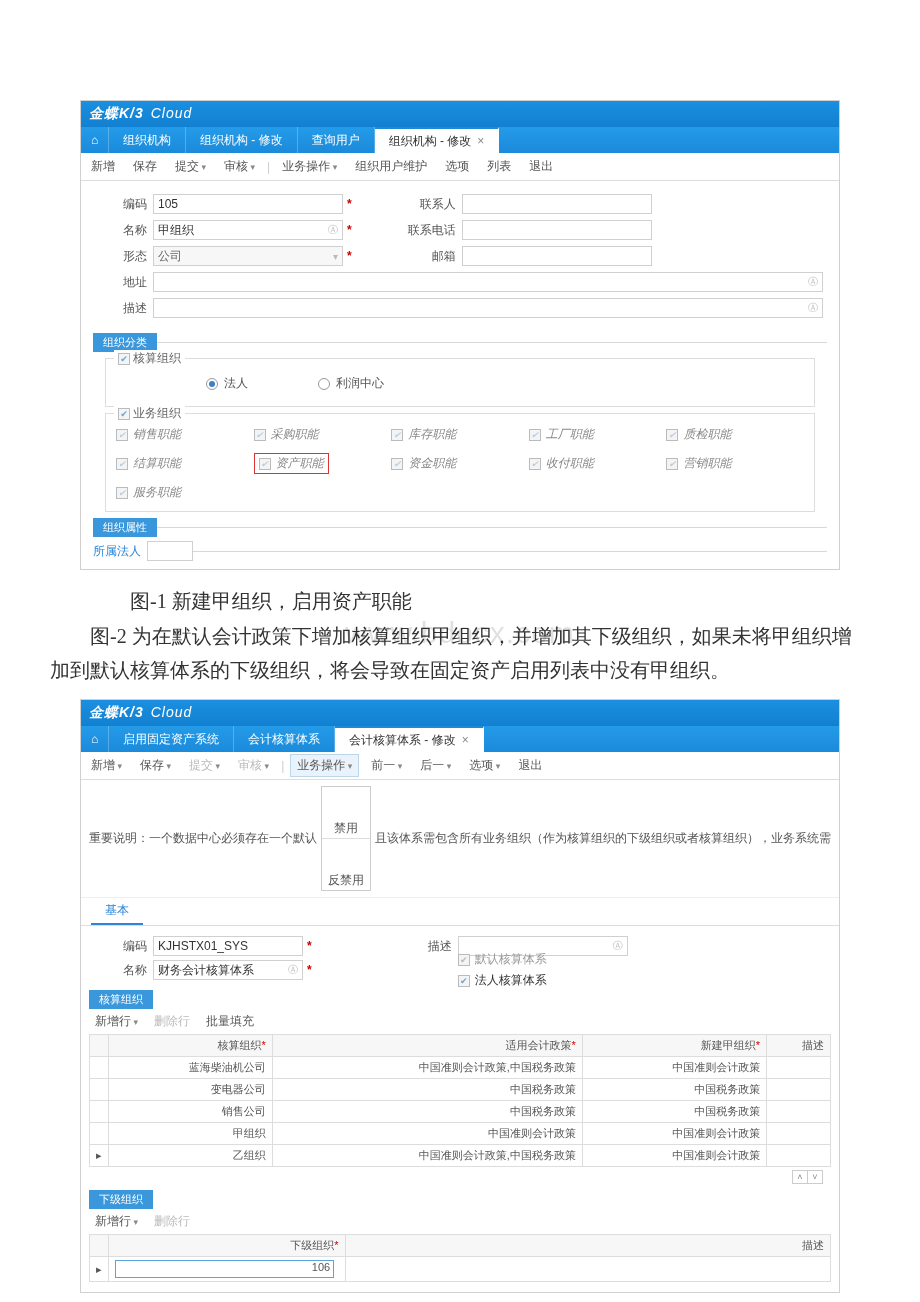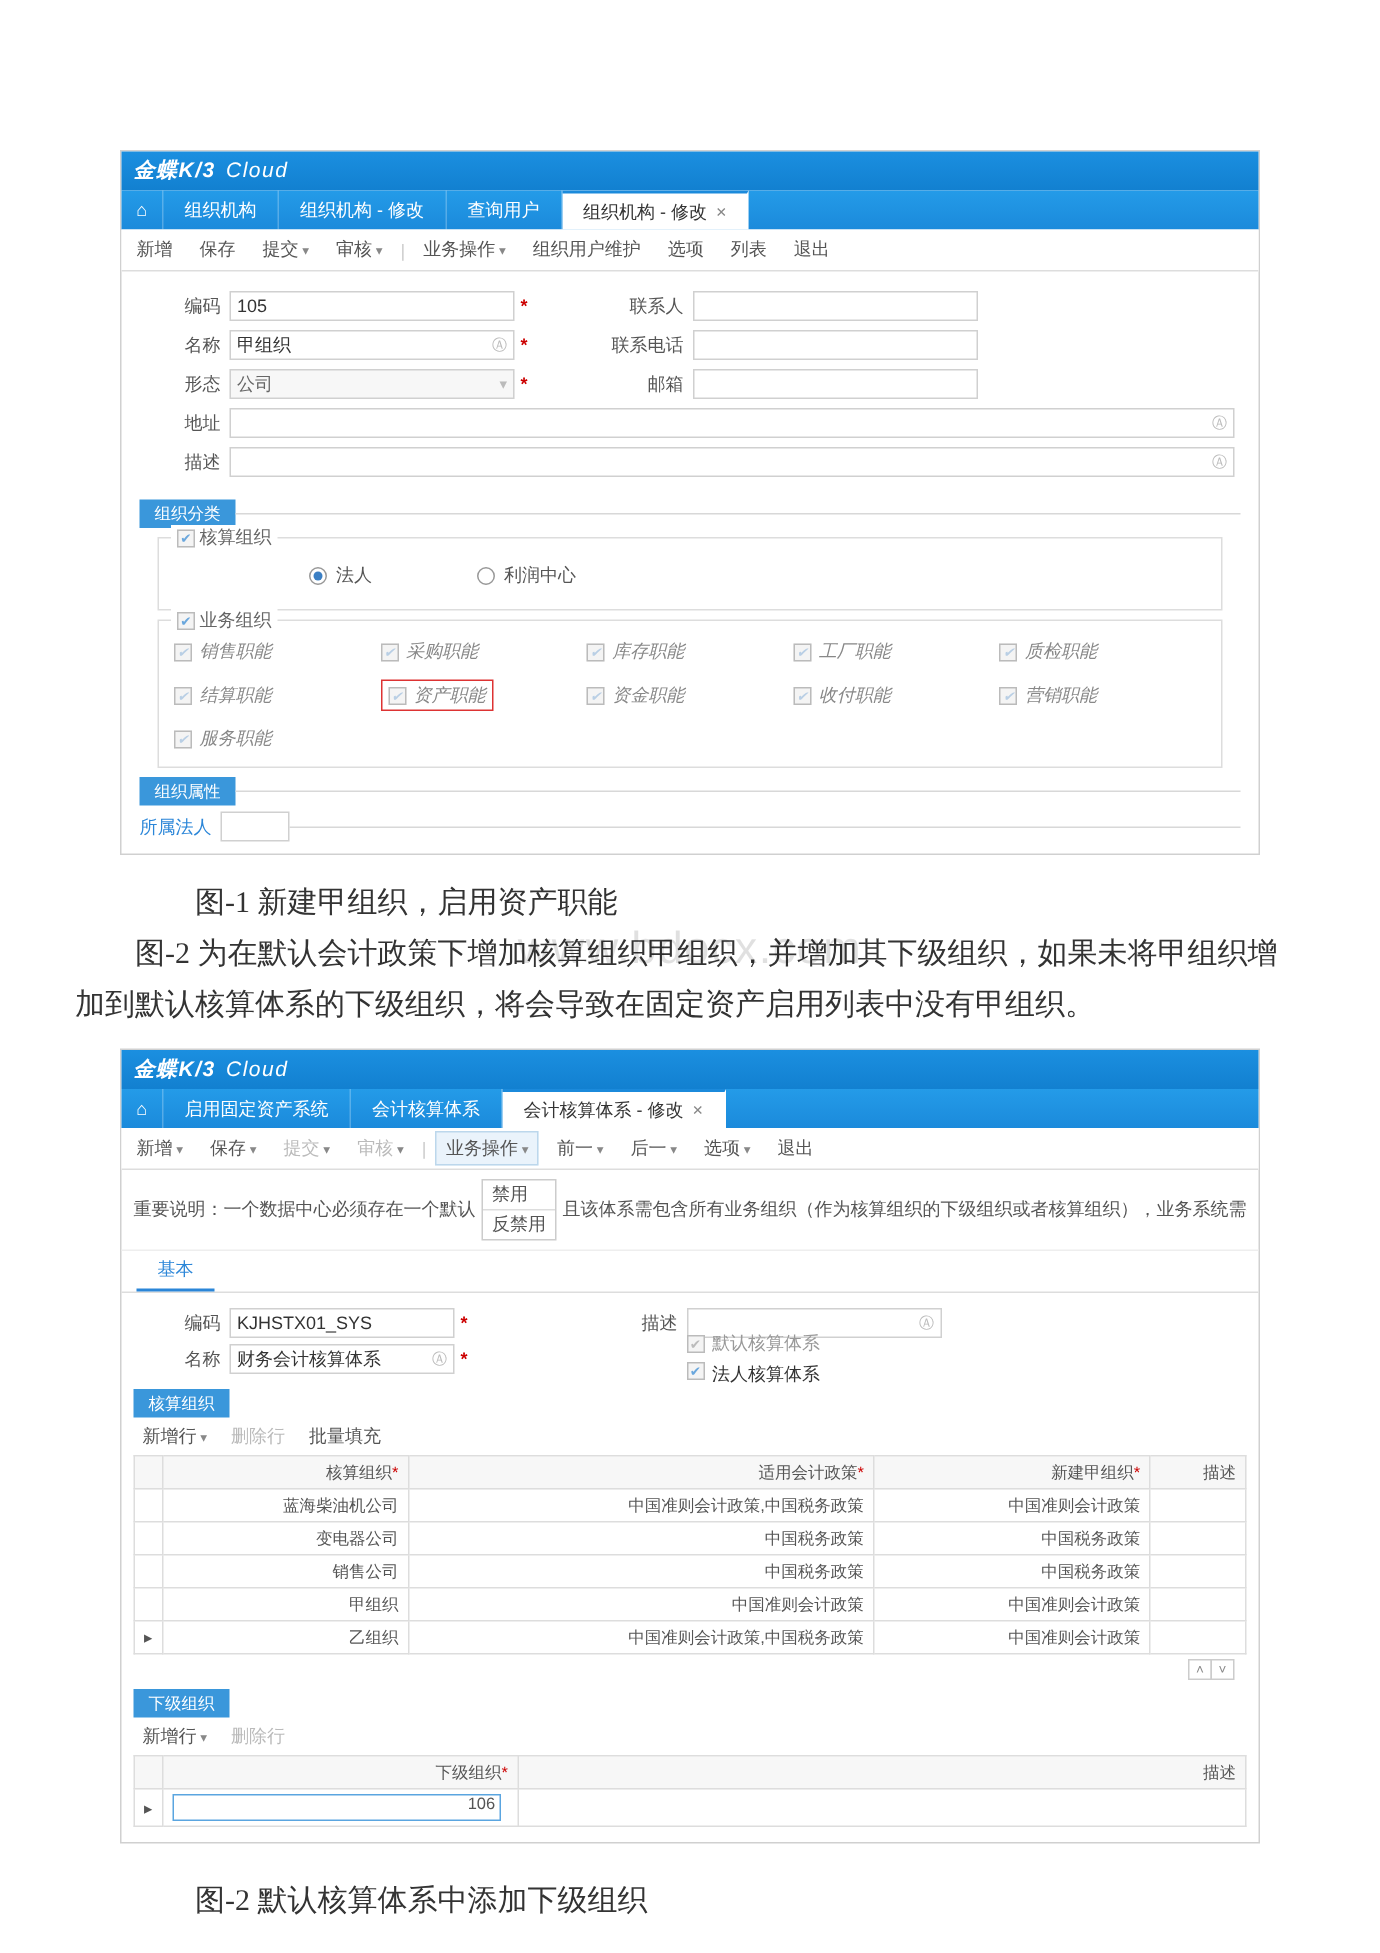--- a/index.html
+++ b/index.html
@@ -51,21 +51,21 @@
   .attr-row .input { flex:0 0 46px;}
   .attr-row .tail { flex:1; height:1px; background:#d8d8d8; margin-left:0;}
   
   .caption { font-size: 20px; padding: 18px 50px 4px 130px; font-family: SimSun, serif; }
   .para { font-size: 20px; line-height: 1.7; padding: 0 50px 12px 50px; text-indent: 2em; font-family: SimSun, serif;}
   .watermark-wrap { position:relative; }
   .watermark { position:absolute; left:50%; top:50%; transform:translate(-50%,-55%); font-size:30px; color:rgba(0,0,0,0.12); letter-spacing:1px; font-family: Arial, sans-serif; pointer-events:none;}
   
   .note-row { padding: 6px 8px; color:#555; display:flex; align-items:center; gap:4px; border-bottom:1px solid #eee;}
   .note-row .btns { display:flex; flex-direction:column; border:1px solid #ccc; }
-  .note-row .btns span { padding:1px 6px; border-bottom:1px solid #ddd; text-align:left;}
+  .note-row .btns span { padding:1px 6px; border-bottom:1px solid #ddd; text-align:center;margin-top:32px;}
   .note-row .btns span:last-child{border-bottom:0;}
   .subtabs { display:flex; padding: 0 10px; border-bottom:1px solid #ddd;}
   .subtabs .stab { padding:4px 14px; color:#2b86d8; border-bottom:2px solid #2b86d8; cursor:pointer;}
   .form2 { padding: 8px 16px;}
   .form2 .frow { height:24px;}
   .gridpanel { margin: 0 8px;}
   .panelhdr { background:#3a97db; color:#fff; padding:2px 10px; display:inline-block; font-size:11px;}
   .gridtoolbar { padding:4px 6px; display:flex; gap:16px; color:#555;align-items:flex-end;}
   .gridtoolbar .g { cursor:pointer;}
   .gridtoolbar .g.dd::after{content:" ▾"; font-size:9px; color:#888;}
@@ -350,21 +350,21 @@
             <span>财务会计核算体系</span>
             <span class="glyph">Ⓐ</span>
           </div>
           <span class="req">*</span>
         </div>
         <div class="fcol" style="margin-left:146px; flex-direction:column; align-items:flex-start; gap:4px;">
           <div style="display:flex;align-items:center;gap:5px;">
             <span class="ck on" style="color:#bbb;"></span>
             <span style="color:#999;">默认核算体系</span>
           </div>
-          <div style="display:flex;align-items:flex-start;gap:5px;">
+          <div style="display:flex;align-items:center;gap:5px;">
             <span class="ck on"></span>
             <span>法人核算体系</span>
           </div>
         </div>
       </div>
     </div>
 
     <div class="gridpanel">
       <span class="panelhdr">核算组织</span>
       <div class="gridtoolbar">

